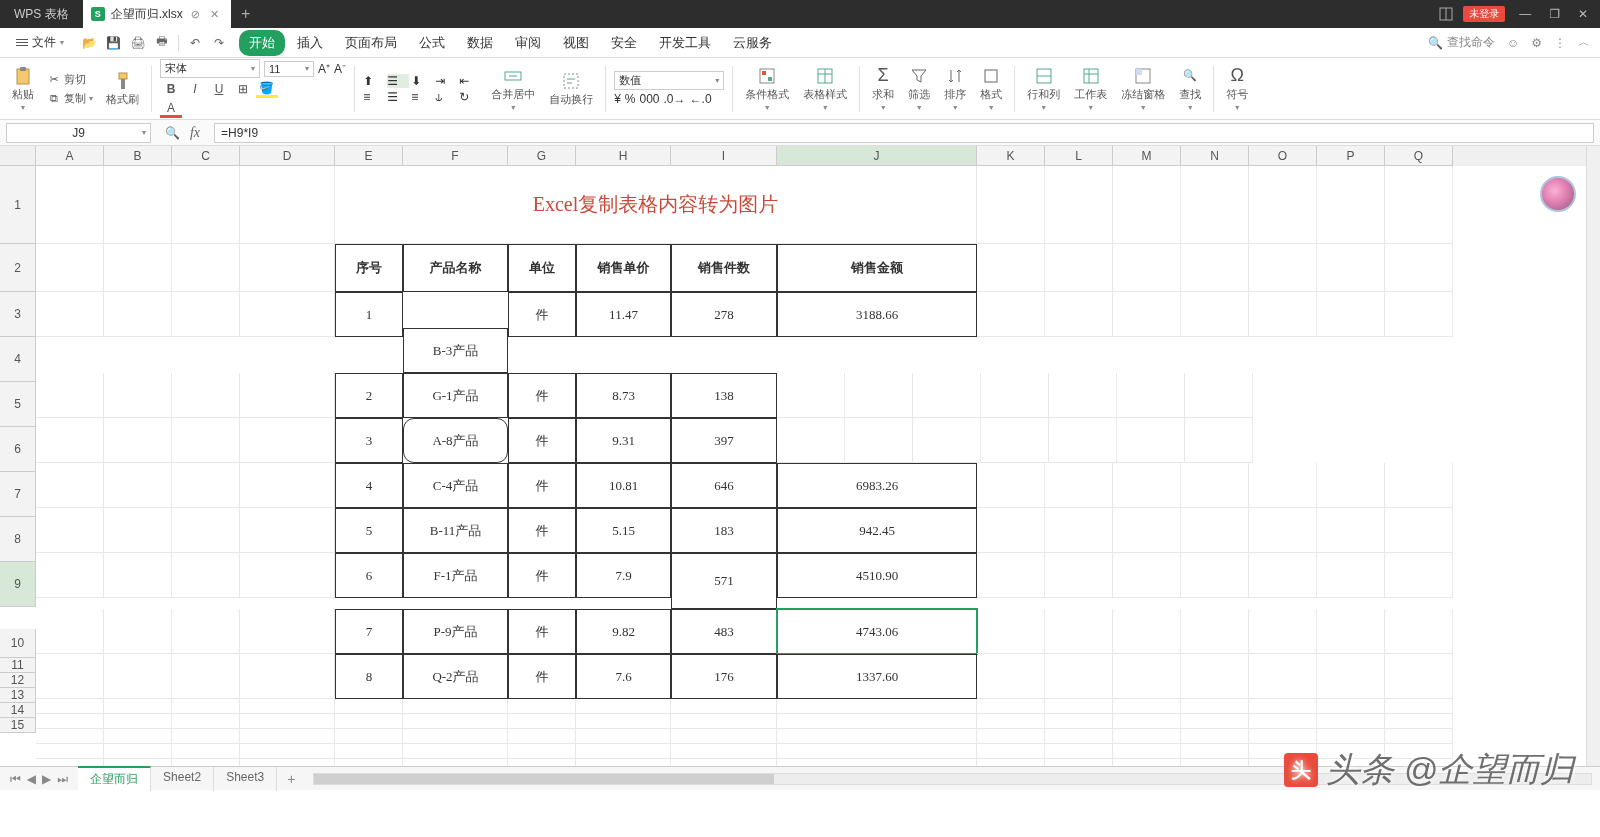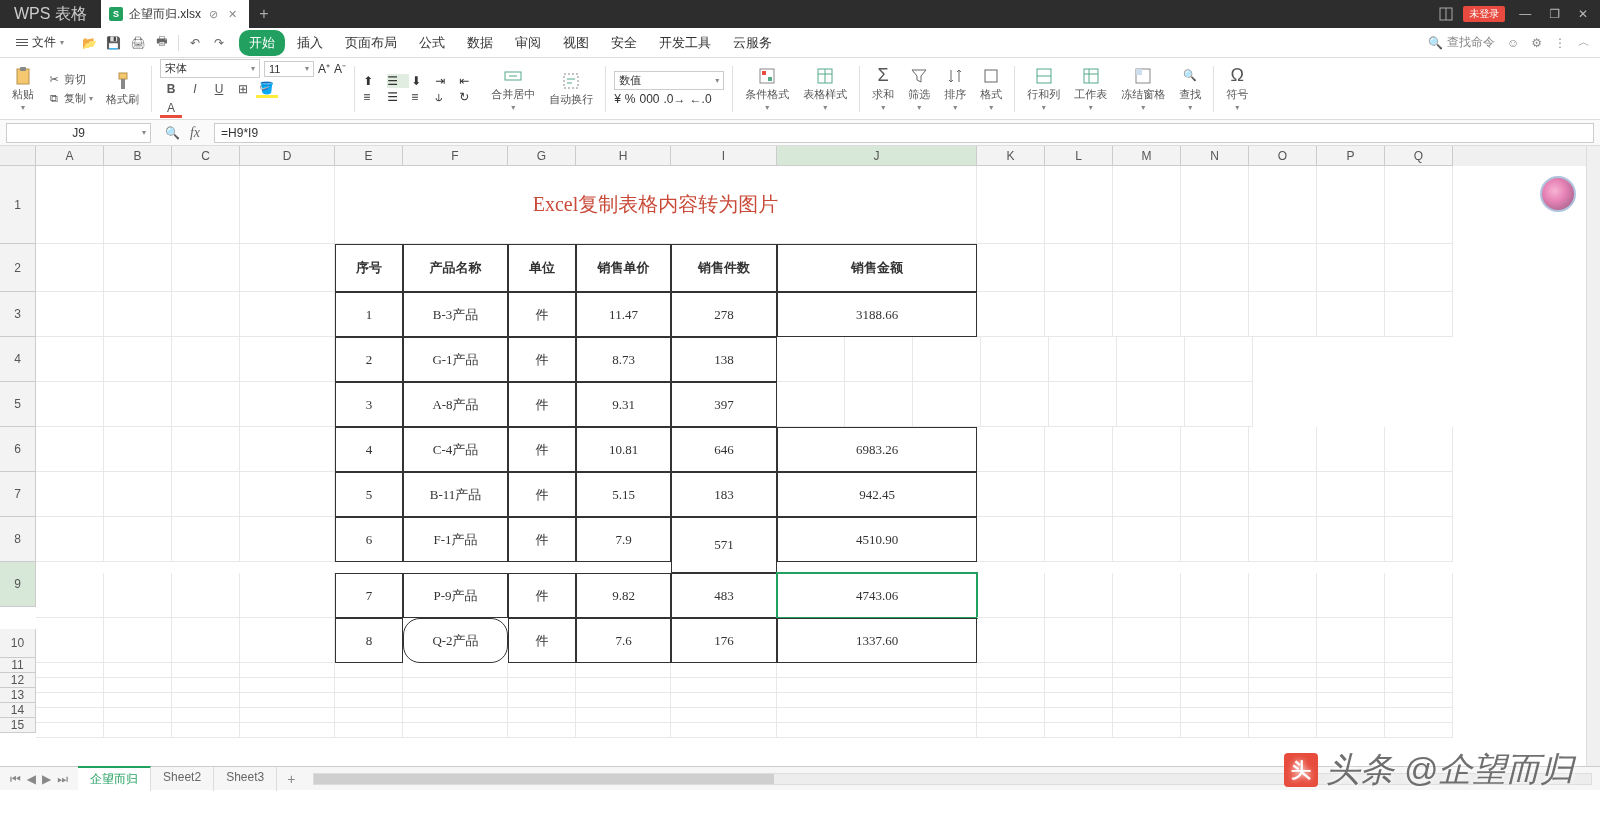--- a/index.html
+++ b/index.html
@@ -1,20 +1,20 @@
 <!DOCTYPE html>
 <html><head>
 <meta charset="utf-8">
 <style>
 * { box-sizing: border-box; margin: 0; padding: 0; font-family: "Microsoft YaHei", Arial, sans-serif; }
 body { width: 1600px; height: 837px; background: #fff; overflow: hidden; font-size: 12px; color: #333; position: relative; }
 
 
 .titlebar { height: 28px; background: #2d2d2d; display: flex; align-items: center; color: #ccc; }
-.app-name { padding: 0 14px; font-size: 16px; height: 100%; display: flex; align-items: center; }
+.app-name { padding: 0 14px; font-size: 12px; height: 100%; display: flex; align-items: center; }
 .doc-tab { background: #fff; color: #333; height: 100%; display: flex; align-items: center; padding: 0 10px 0 8px; gap: 6px; font-size: 12px; }
 .doc-icon { width: 14px; height: 14px; background: #22a060; border-radius: 2px; display: inline-flex; align-items: center; justify-content: center; color: #fff; font-size: 9px; font-weight: bold; }
 .tab-pin, .tab-close { font-size: 11px; color: #888; cursor: pointer; padding: 0 2px; }
 .tab-add { color: #aaa; font-size: 16px; padding: 0 10px; cursor: pointer; }
 .title-right { margin-left: auto; display: flex; align-items: center; gap: 10px; padding-right: 8px; }
 .title-ico { width: 14px; height: 14px; display: inline-flex; align-items: center; justify-content: center; }
 .login-badge { background: #e84a3f; color: #fff; font-size: 10px; padding: 1px 6px; border-radius: 2px; }
 .win-btn { color: #bbb; font-size: 12px; padding: 0 4px; cursor: pointer; }
 
 
@@ -456,21 +456,21 @@
         <div class="grid-cell" style="width: 68px; height: 48px;"></div>
         <div class="grid-cell" style="width: 68px; height: 48px;"></div>
         <div class="grid-cell" style="width: 68px; height: 48px;"></div>
       </div>
       <div class="grid-row">
         <div class="grid-cell" style="width: 68px; height: 45px;"></div>
         <div class="grid-cell" style="width: 68px; height: 45px;"></div>
         <div class="grid-cell" style="width: 68px; height: 45px;"></div>
         <div class="grid-cell" style="width: 95px; height: 45px;"></div>
         <div class="grid-cell data-cell" style="width: 68px; height: 45px;">1</div>
-        <div class="grid-cell data-cell" style="width: 105px; height: 45px;">B-3产品</div>
+        <div class="grid-cell data-cell" style="width: 105px; height: 45px; margin-top: 36px;">B-3产品</div>
         <div class="grid-cell data-cell" style="width: 68px; height: 45px;">件</div>
         <div class="grid-cell data-cell" style="width: 95px; height: 45px;">11.47</div>
         <div class="grid-cell data-cell" style="width: 106px; height: 45px;">278</div>
         <div class="grid-cell data-cell" style="width: 200px; height: 45px;">3188.66</div>
         <div class="grid-cell" style="width: 68px; height: 45px;"></div>
         <div class="grid-cell" style="width: 68px; height: 45px;"></div>
         <div class="grid-cell" style="width: 68px; height: 45px;"></div>
         <div class="grid-cell" style="width: 68px; height: 45px;"></div>
         <div class="grid-cell" style="width: 68px; height: 45px;"></div>
         <div class="grid-cell" style="width: 68px; height: 45px;"></div>
@@ -493,21 +493,21 @@
         <div class="grid-cell" style="width: 68px; height: 45px;"></div>
         <div class="grid-cell" style="width: 68px; height: 45px;"></div>
         <div class="grid-cell" style="width: 68px; height: 45px;"></div>
       </div>
       <div class="grid-row">
         <div class="grid-cell" style="width: 68px; height: 45px;"></div>
         <div class="grid-cell" style="width: 68px; height: 45px;"></div>
         <div class="grid-cell" style="width: 68px; height: 45px;"></div>
         <div class="grid-cell" style="width: 95px; height: 45px;"></div>
         <div class="grid-cell data-cell" style="width: 68px; height: 45px;">3</div>
-        <div class="grid-cell data-cell" style="width: 105px; height: 45px;">A-8产品</div>
+        <div class="grid-cell data-cell" style="width: 105px; height: 45px; border-radius: 11px;">A-8产品</div>
         <div class="grid-cell data-cell" style="width: 68px; height: 45px;">件</div>
         <div class="grid-cell data-cell" style="width: 95px; height: 45px;">9.31</div>
         <div class="grid-cell data-cell" style="width: 106px; height: 45px;">397</div>
         <div class="grid-cell" style="width: 68px; height: 45px;"></div>
         <div class="grid-cell" style="width: 68px; height: 45px;"></div>
         <div class="grid-cell" style="width: 68px; height: 45px;"></div>
         <div class="grid-cell" style="width: 68px; height: 45px;"></div>
         <div class="grid-cell" style="width: 68px; height: 45px;"></div>
         <div class="grid-cell" style="width: 68px; height: 45px;"></div>
         <div class="grid-cell" style="width: 68px; height: 45px;"></div>
@@ -587,21 +587,21 @@
         <div class="grid-cell" style="width: 68px; height: 45px;"></div>
         <div class="grid-cell" style="width: 68px; height: 45px;"></div>
         <div class="grid-cell" style="width: 68px; height: 45px;"></div>
       </div>
       <div class="grid-row">
         <div class="grid-cell" style="width: 68px; height: 45px;"></div>
         <div class="grid-cell" style="width: 68px; height: 45px;"></div>
         <div class="grid-cell" style="width: 68px; height: 45px;"></div>
         <div class="grid-cell" style="width: 95px; height: 45px;"></div>
         <div class="grid-cell data-cell" style="width: 68px; height: 45px;">8</div>
-        <div class="grid-cell data-cell" style="width: 105px; height: 45px; border-radius: 17px;">Q-2产品</div>
+        <div class="grid-cell data-cell" style="width: 105px; height: 45px;">Q-2产品</div>
         <div class="grid-cell data-cell" style="width: 68px; height: 45px;">件</div>
         <div class="grid-cell data-cell" style="width: 95px; height: 45px;">7.6</div>
         <div class="grid-cell data-cell" style="width: 106px; height: 45px;">176</div>
         <div class="grid-cell data-cell" style="width: 200px; height: 45px;">1337.60</div>
         <div class="grid-cell" style="width: 68px; height: 45px;"></div>
         <div class="grid-cell" style="width: 68px; height: 45px;"></div>
         <div class="grid-cell" style="width: 68px; height: 45px;"></div>
         <div class="grid-cell" style="width: 68px; height: 45px;"></div>
         <div class="grid-cell" style="width: 68px; height: 45px;"></div>
         <div class="grid-cell" style="width: 68px; height: 45px;"></div>

